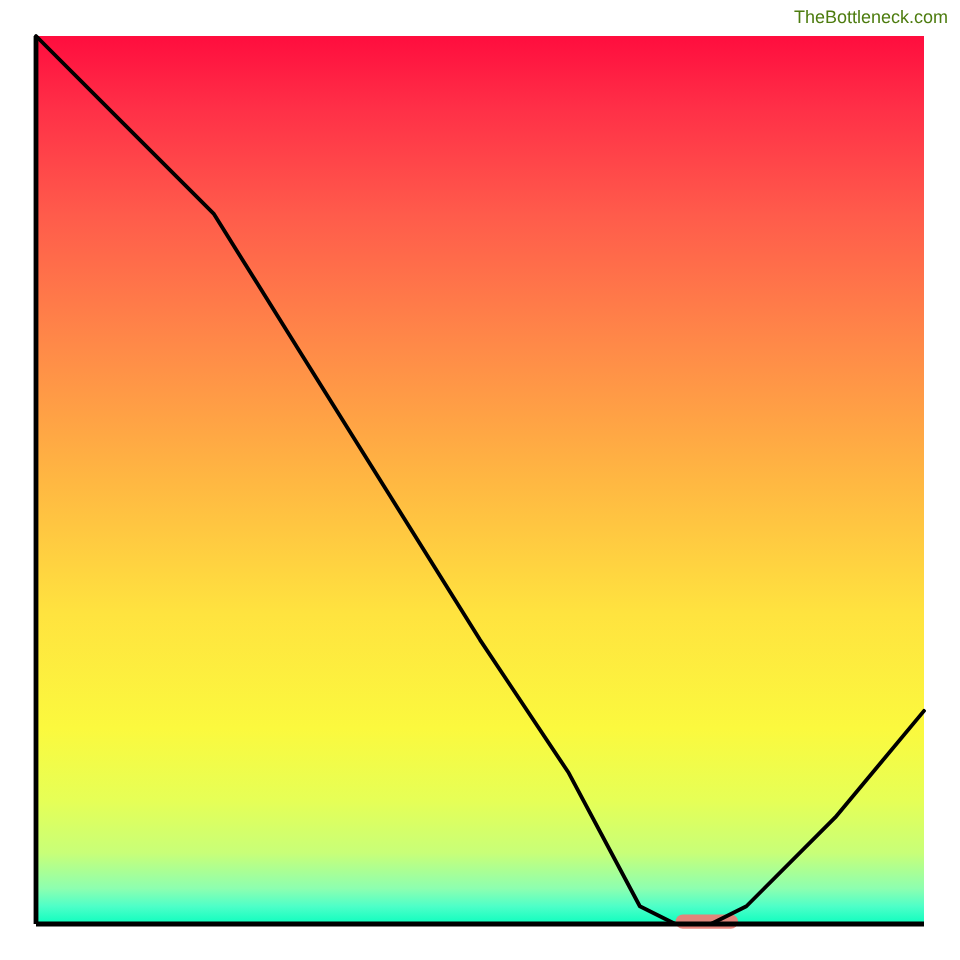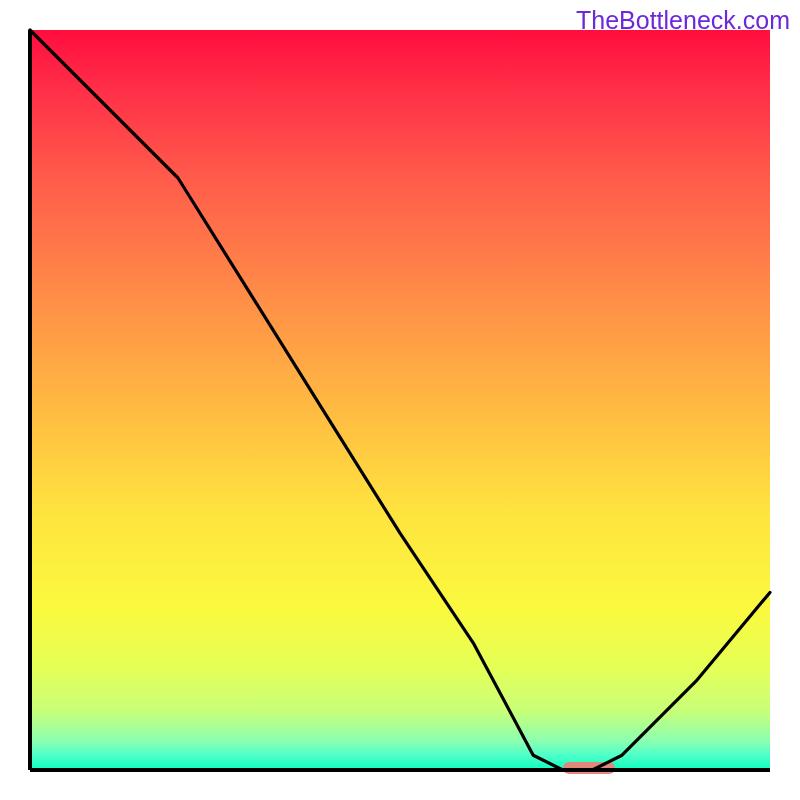--- a/index.html
+++ b/index.html
@@ -40,23 +40,23 @@
   .axes {
     position: absolute;
     left: 0;
     top: 0;
     pointer-events: none;
   }
   .attribution {
     position: absolute;
     right: 10px;
     top: 6px;
-    font-size: 25px;
+    font-size: 15px;
     font-weight: 400;
-    color: #6d28d9;
+    color: #4d7c0f;
   }
   .minimum-marker {
     position: absolute;
     height: 12px;
     border-radius: 6px;
     background: #eb7f77;
     opacity: 0.95;
   }
 </style>
 </head>

